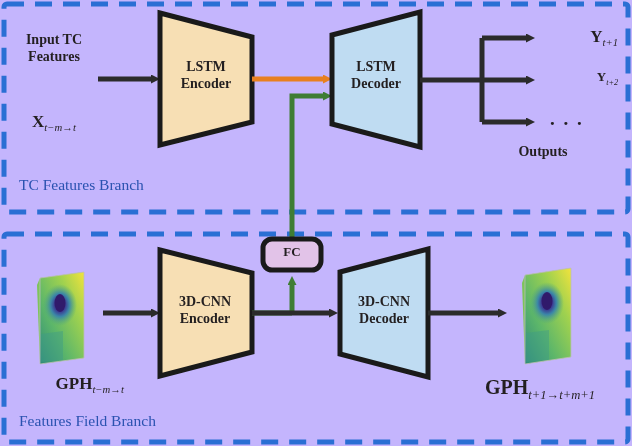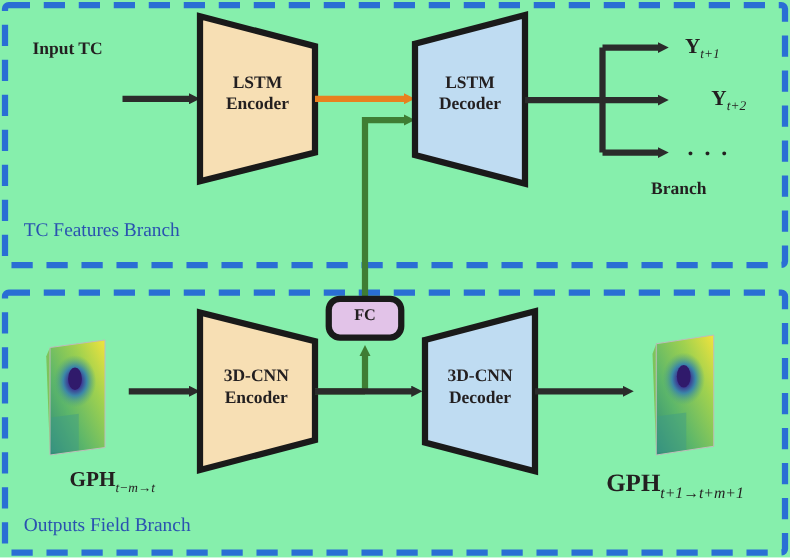--- a/index.html
+++ b/index.html
@@ -1,18 +1,18 @@
 <!DOCTYPE html>
 <html><head>
 <meta charset="utf-8">
 <style>
   html,body{margin:0;padding:0;background:#ffffff;}
   body{width:632px;height:446px;overflow:hidden;
        font-family:"Liberation Serif",serif;}
-  #stage{position:relative;width:632px;height:446px;background:#86efac;}
+  #stage{position:relative;width:632px;height:446px;background:#c4b5fd;}
   svg#diagram{position:absolute;left:0;top:0;width:632px;height:446px;}
   .lbl{position:absolute;color:#231f20;font-family:"Liberation Serif",serif;
        font-weight:bold;text-align:center;line-height:1.18;
        white-space:nowrap;user-select:none;}
   .box-label{position:absolute;color:#2a52b0;font-family:"Liberation Serif",serif;
        font-weight:normal;font-size:15.5px;white-space:nowrap;}
   .math{font-family:"Liberation Serif",serif;font-weight:bold;}
   .math sub{font-weight:normal;font-style:italic;font-size:63%;
             letter-spacing:0px;}
   .nodetext{font-size:14px;}
@@ -101,45 +101,49 @@
       <polygon points="525,275 571,268 571,357 525,364" fill="url(#vir1)"></polygon>
       <ellipse cx="547" cy="303" rx="17" ry="21" fill="url(#blob)"></ellipse>
       <ellipse cx="547" cy="301" rx="5.5" ry="9" fill="#301a6b"></ellipse>
       <polygon points="526,333 549,330 549,360 526,362" fill="#3f9c88" opacity="0.45"></polygon>
       <polygon points="525,275 571,268 571,357 525,364" fill="none" stroke="#bdbdbd" stroke-width="0.8"></polygon>
     </g>
   </svg>
 
   <div class="lbl nodetext" style="left:10px;top:32px;width:88px;">
     <div>Input TC</div>
+    <div>Features</div>
   </div>
 
+  <div class="lbl math" style="left:10px;top:112px;width:88px;font-size:17px;">
+    <span>X</span><sub>t−m→t</sub>
+  </div>
 
   <div class="lbl nodetext" style="left:160px;top:59px;width:92px;">
     <div>LSTM</div>
     <div>Encoder</div>
   </div>
 
   <div class="lbl nodetext" style="left:330px;top:59px;width:92px;">
     <div>LSTM</div>
     <div>Decoder</div>
   </div>
 
-  <div class="lbl math" style="left:548px;top:27px;width:70px;text-align:left;font-size:17px;">
+  <div class="lbl math" style="left:548px;top:27px;width:70px;text-align:right;font-size:17px;">
     <span>Y</span><sub>t+1</sub>
   </div>
 
-  <div class="lbl math" style="left:548px;top:69px;width:70px;text-align:center;font-size:17px;">
+  <div class="lbl math" style="left:548px;top:69px;width:70px;text-align:right;font-size:13px;">
     <span>Y</span><sub>t+2</sub>
   </div>
 
   <div class="lbl dots" style="left:550px;top:108px;width:60px;text-align:left;">. . .</div>
 
   <div class="lbl nodetext" style="left:468px;top:144px;width:150px;">
-    <div>Branch</div>
+    <div>Outputs</div>
   </div>
 
   <div class="box-label" style="left:19px;top:176px;">TC Features Branch</div>
 
   <div class="lbl math" style="left:14px;top:374px;width:110px;font-size:17px;text-align:right;">
     <span>GPH</span><sub>t−m→t</sub>
   </div>
 
   <div class="lbl nodetext" style="left:157px;top:294px;width:96px;">
     <div>3D-CNN</div>
@@ -150,15 +154,15 @@
 
   <div class="lbl nodetext" style="left:338px;top:294px;width:92px;">
     <div>3D-CNN</div>
     <div>Decoder</div>
   </div>
 
   <div class="lbl math" style="left:467px;top:376px;width:146px;font-size:20px;">
     <span>GPH</span><sub>t+1→t+m+1</sub>
   </div>
 
-  <div class="box-label" style="left:19px;top:412px;">Outputs Field Branch</div>
+  <div class="box-label" style="left:19px;top:412px;">Features Field Branch</div>
 
 </div>
 
 </body></html>

